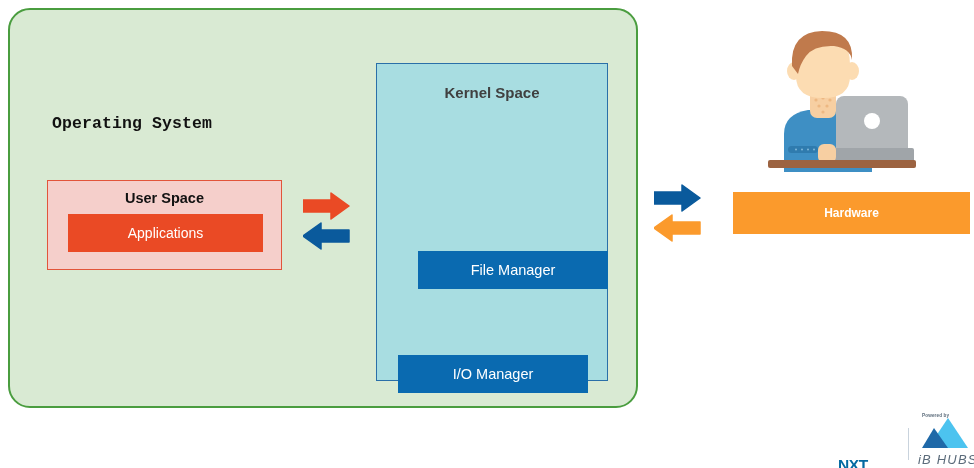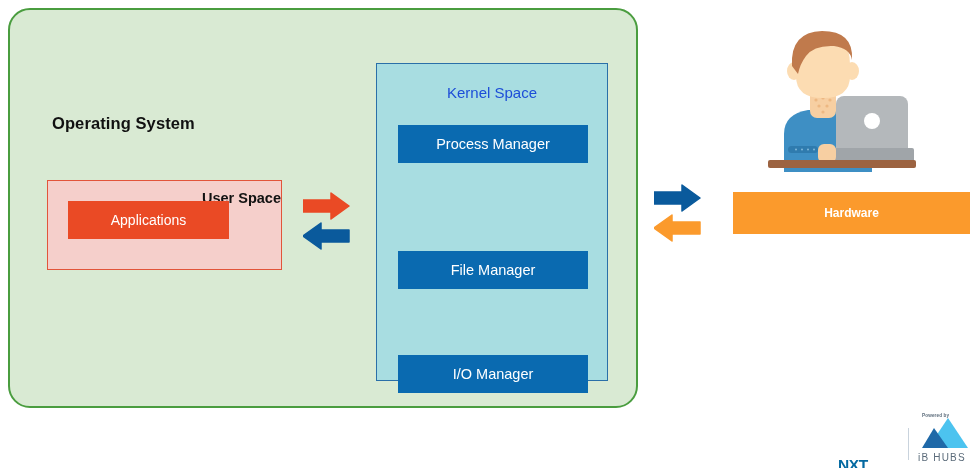--- a/index.html
+++ b/index.html
@@ -31,48 +31,49 @@
 
   #os-title {
     position: absolute;
     left: 42px;
     top: 104px;
     font-size: 16.5px;
     font-weight: bold;
     color: #111111;
     letter-spacing: 0.1px;
     white-space: nowrap;
+    font-family: Liberation Mono, monospace;
   }
 
   
   #user-space {
     position: absolute;
     left: 37px;
     top: 170px;
     width: 235px;
     height: 90px;
     box-sizing: border-box;
     background: #f5cfcb;
     border: 1.5px solid #e2553a;
   }
   #user-space-title {
     position: absolute;
     top: 9px;
     left: 0;
     width: 100%;
-    text-align: right;
+    text-align: center;
     font-size: 14.5px;
     font-weight: bold;
     color: #111111;
   }
   #applications-box {
     position: absolute;
     left: 20px;
-    top: 20px;
-    width: 161px;
+    top: 33px;
+    width: 195px;
     height: 38px;
     background: #ea4a25;
     display: flex;
     align-items: center;
     justify-content: center;
   }
   #applications-label {
     font-size: 14px;
     color: #ffffff;
     font-weight: normal;
@@ -96,40 +97,40 @@
     background: #a8dde1;
     border: 1.5px solid #2a6fa8;
   }
   #kernel-space-title {
     position: absolute;
     top: 20px;
     left: 0;
     width: 100%;
     text-align: center;
     font-size: 15px;
-    font-weight: normal;
-    color: #1d4ed8;
+    font-weight: bold;
+    color: #404040;
   }
   .kernel-module {
     position: absolute;
     left: 21px;
     width: 190px;
     height: 38px;
     background: #0a6ab0;
     display: flex;
     align-items: center;
     justify-content: center;
   }
   .kernel-module-label {
     font-size: 14.5px;
     color: #ffffff;
   }
   #kernel-module-0 { top: 61px; }
   #kernel-module-1 { top: 124px; }
-  #kernel-module-2 { top: 187px; }
+  #kernel-module-2 { top: 187px; margin-left: 20px; }
   #kernel-module-3 { top: 250px; margin-top: 41px; }
 
   
   #hardware-box {
     position: absolute;
     left: 733px;
     top: 192px;
     width: 237px;
     height: 42px;
     background: #fb9a2c;
@@ -197,25 +198,26 @@
     line-height: 15px;
     display: block;
   }
   #nxt-word { color: #0369a1; margin-top: 35px; }
   #wave-word { color: #be185d; }
   #ibhubs-wordmark {
     position: absolute;
     left: 80px;
     top: 40px;
     width: 56px;
-    text-align: left;
-    font-size: 10px;
+    text-align: right;
+    font-size: 13px;
     letter-spacing: 1.2px;
     color: #5b6b7a;
     white-space: nowrap;
+    font-style: italic;
   }
 </style>
 </head>
 <body>
 
 <div id="os-container">
 
   <div id="os-title">Operating System</div>
 
   <div id="user-space">
@@ -234,23 +236,20 @@
 
       <g>
         <polygon points="46,38 18,38 18,31 0,44 18,57 18,50 46,50" fill="#0a5a9c" stroke="#0a5a9c" stroke-width="1.5" stroke-linejoin="round"></polygon>
       </g>
     </svg>
   </div>
 
   <div id="kernel-space">
     <div id="kernel-space-title">Kernel Space</div>
 
-    <div id="kernel-module-0" class="kernel-module">
-      <span class="kernel-module-label">Process Manager</span>
-    </div>
     <div id="kernel-module-2" class="kernel-module">
       <span class="kernel-module-label">File Manager</span>
     </div>
     <div id="kernel-module-3" class="kernel-module">
       <span class="kernel-module-label">I/O Manager</span>
     </div>
   </div>
 
 </div>
 

